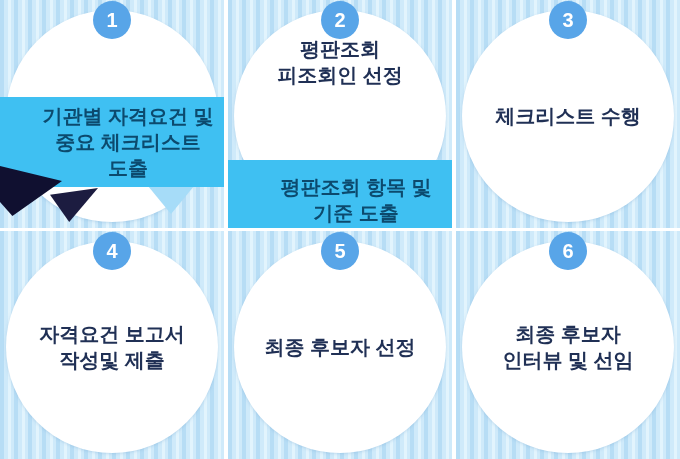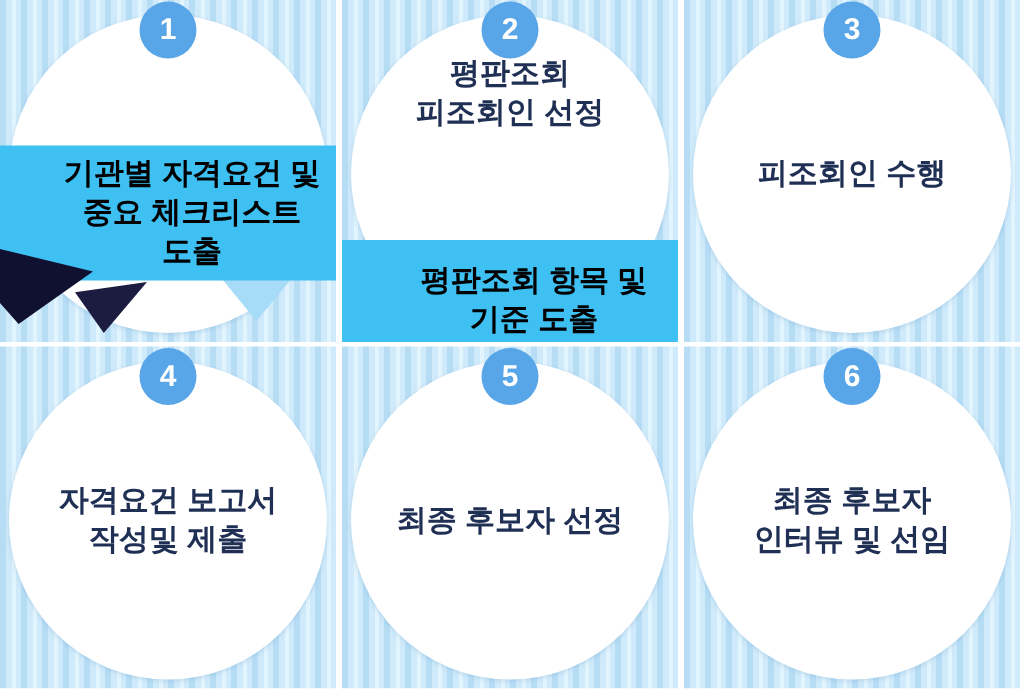--- a/index.html
+++ b/index.html
@@ -70,21 +70,21 @@
     position: absolute;
     left: 0; right: 0;
     padding: 0 10px;
   }
   .cell-1 .title { top: 52px; }
   .cell-2 .title { top: 36px; }
   .detail-box {
     position: absolute;
     left: 0; right: 0;
     background: #3fc0f2;
-    color: #000000;
+    color: #0c4a6e;
     font-size: 20px;
     font-weight: bold;
     text-align: center;
     line-height: 1.3;
     white-space: pre-line;
     display: flex;
     align-items: center;
     justify-content: center;
     z-index: 3;
     padding-left: 32px;
@@ -146,21 +146,21 @@
     <div class="pointer"></div>
     <div class="detail-box">평판조회 항목 및
 기준 도출</div>
   </div>
 
   <div class="cell">
     <div class="badge">
       <span>3</span>
     </div>
     <div class="circle">
-      <div class="title">피조회인 수행</div>
+      <div class="title">체크리스트 수행</div>
     </div>
   </div>
 
   <div class="cell">
     <div class="badge">
       <span>4</span>
     </div>
     <div class="circle">
       <div class="title">자격요건 보고서
 작성및 제출</div>

